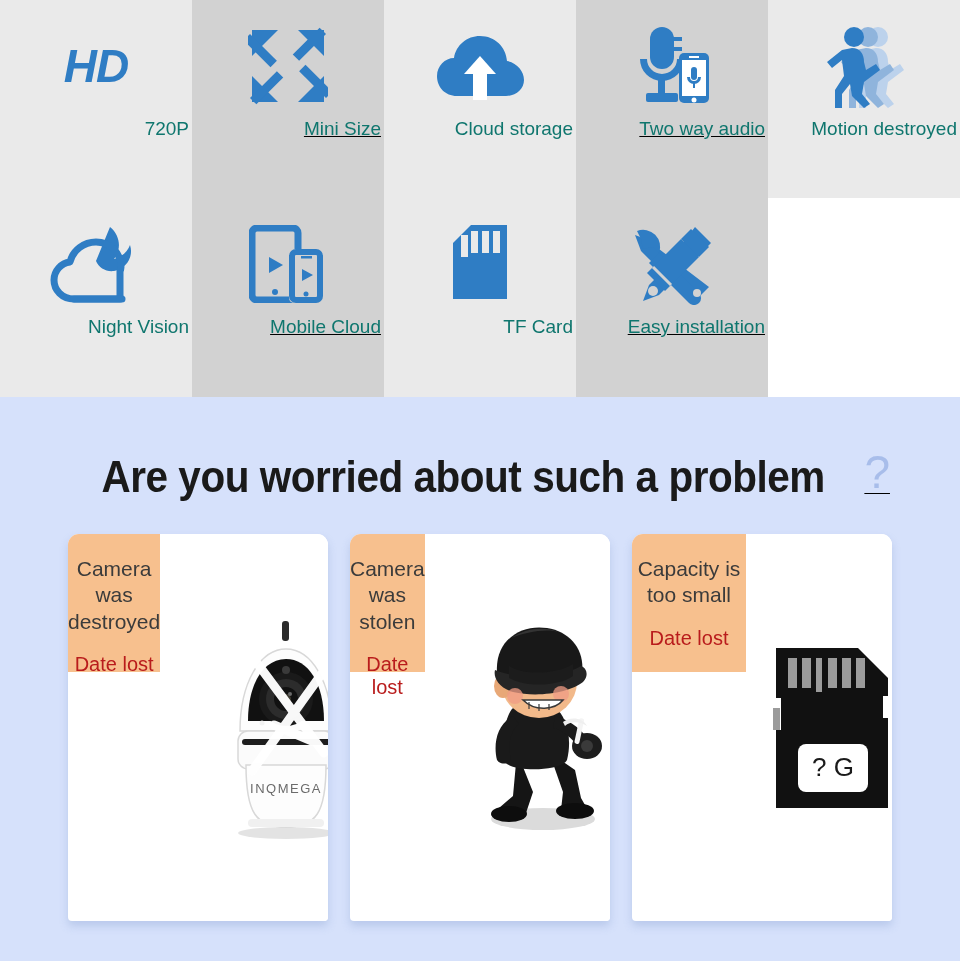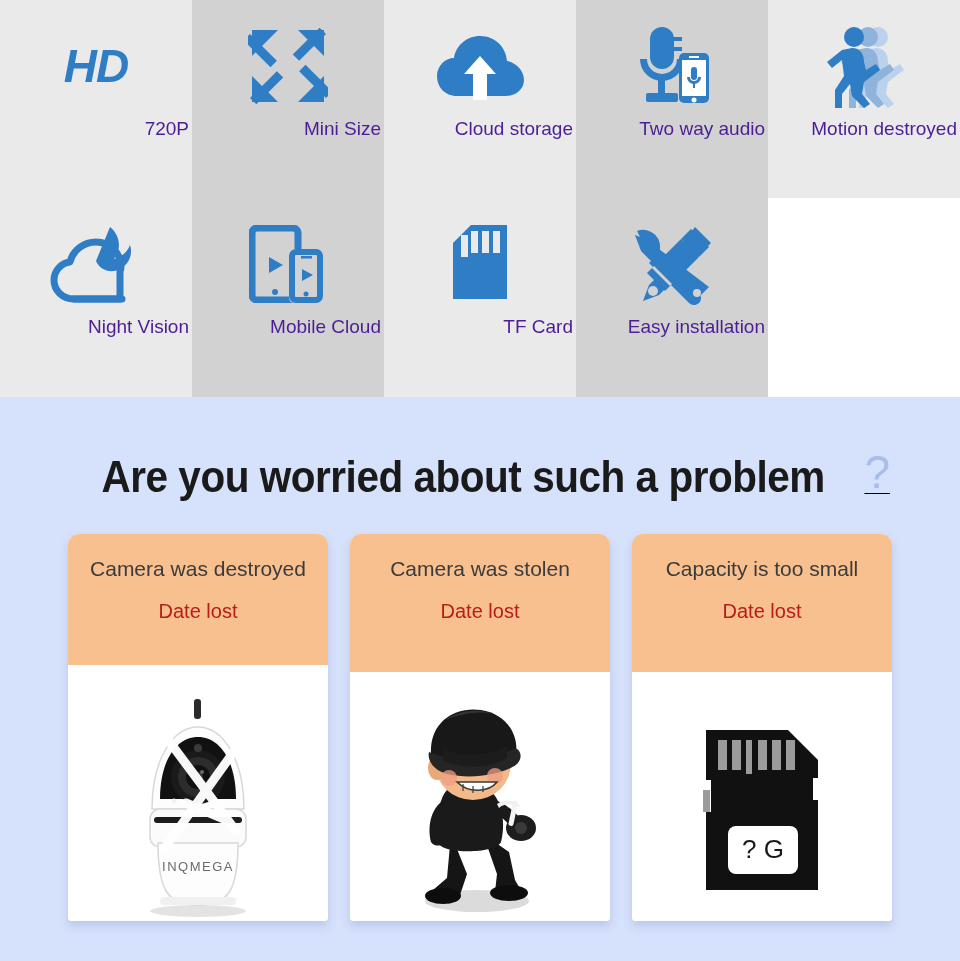--- a/index.html
+++ b/index.html
@@ -19,34 +19,34 @@
     width: 960px;
   }
   .feature-cell {
     position: relative;
     display: flex;
     flex-direction: column;
     align-items: flex-end;
     justify-content: flex-start;
   }
   .feature-cell.light { background: #eaeaea; }
-  .feature-cell.dark  { background: #d2d2d2; }
+  .feature-cell.dark  { background: #d2d2d2; text-decoration: underline; }
 
   .feat-icon {
     height: 118px;
     display: flex;
     align-items: center;
     justify-content: center;
     width: 100%;
     padding-top: 14px;
   }
   .feat-icon svg { display: block; }
   .feat-label {
     font-size: 19px;
-    color: #4c1d95;
+    color: #0f766e;
     text-align: center;
     line-height: 1.2;
     padding: 0 3px;
     white-space: nowrap;
   }
   .hd-text {
     font-size: 46px;
     font-weight: bold;
     font-style: italic;
     color: #2f7dc4;
@@ -91,21 +91,21 @@
     margin-top: 32px;
   }
   .card {
     width: 260px;
     height: 387px;
     border-radius: 11px 11px 4px 4px;
     overflow: hidden;
     background: #ffffff;
     box-shadow: 0 5px 9px rgba(120,145,200,0.30);
     display: flex;
-    flex-direction: column;
+    flex-direction: row;
     gap: 26px;
   }
   .card-head {
     background: #f7c08e;
     height: 138px;
     padding-top: 22px;
     text-align: center;
   }
   .card-title {
     font-size: 21px;

